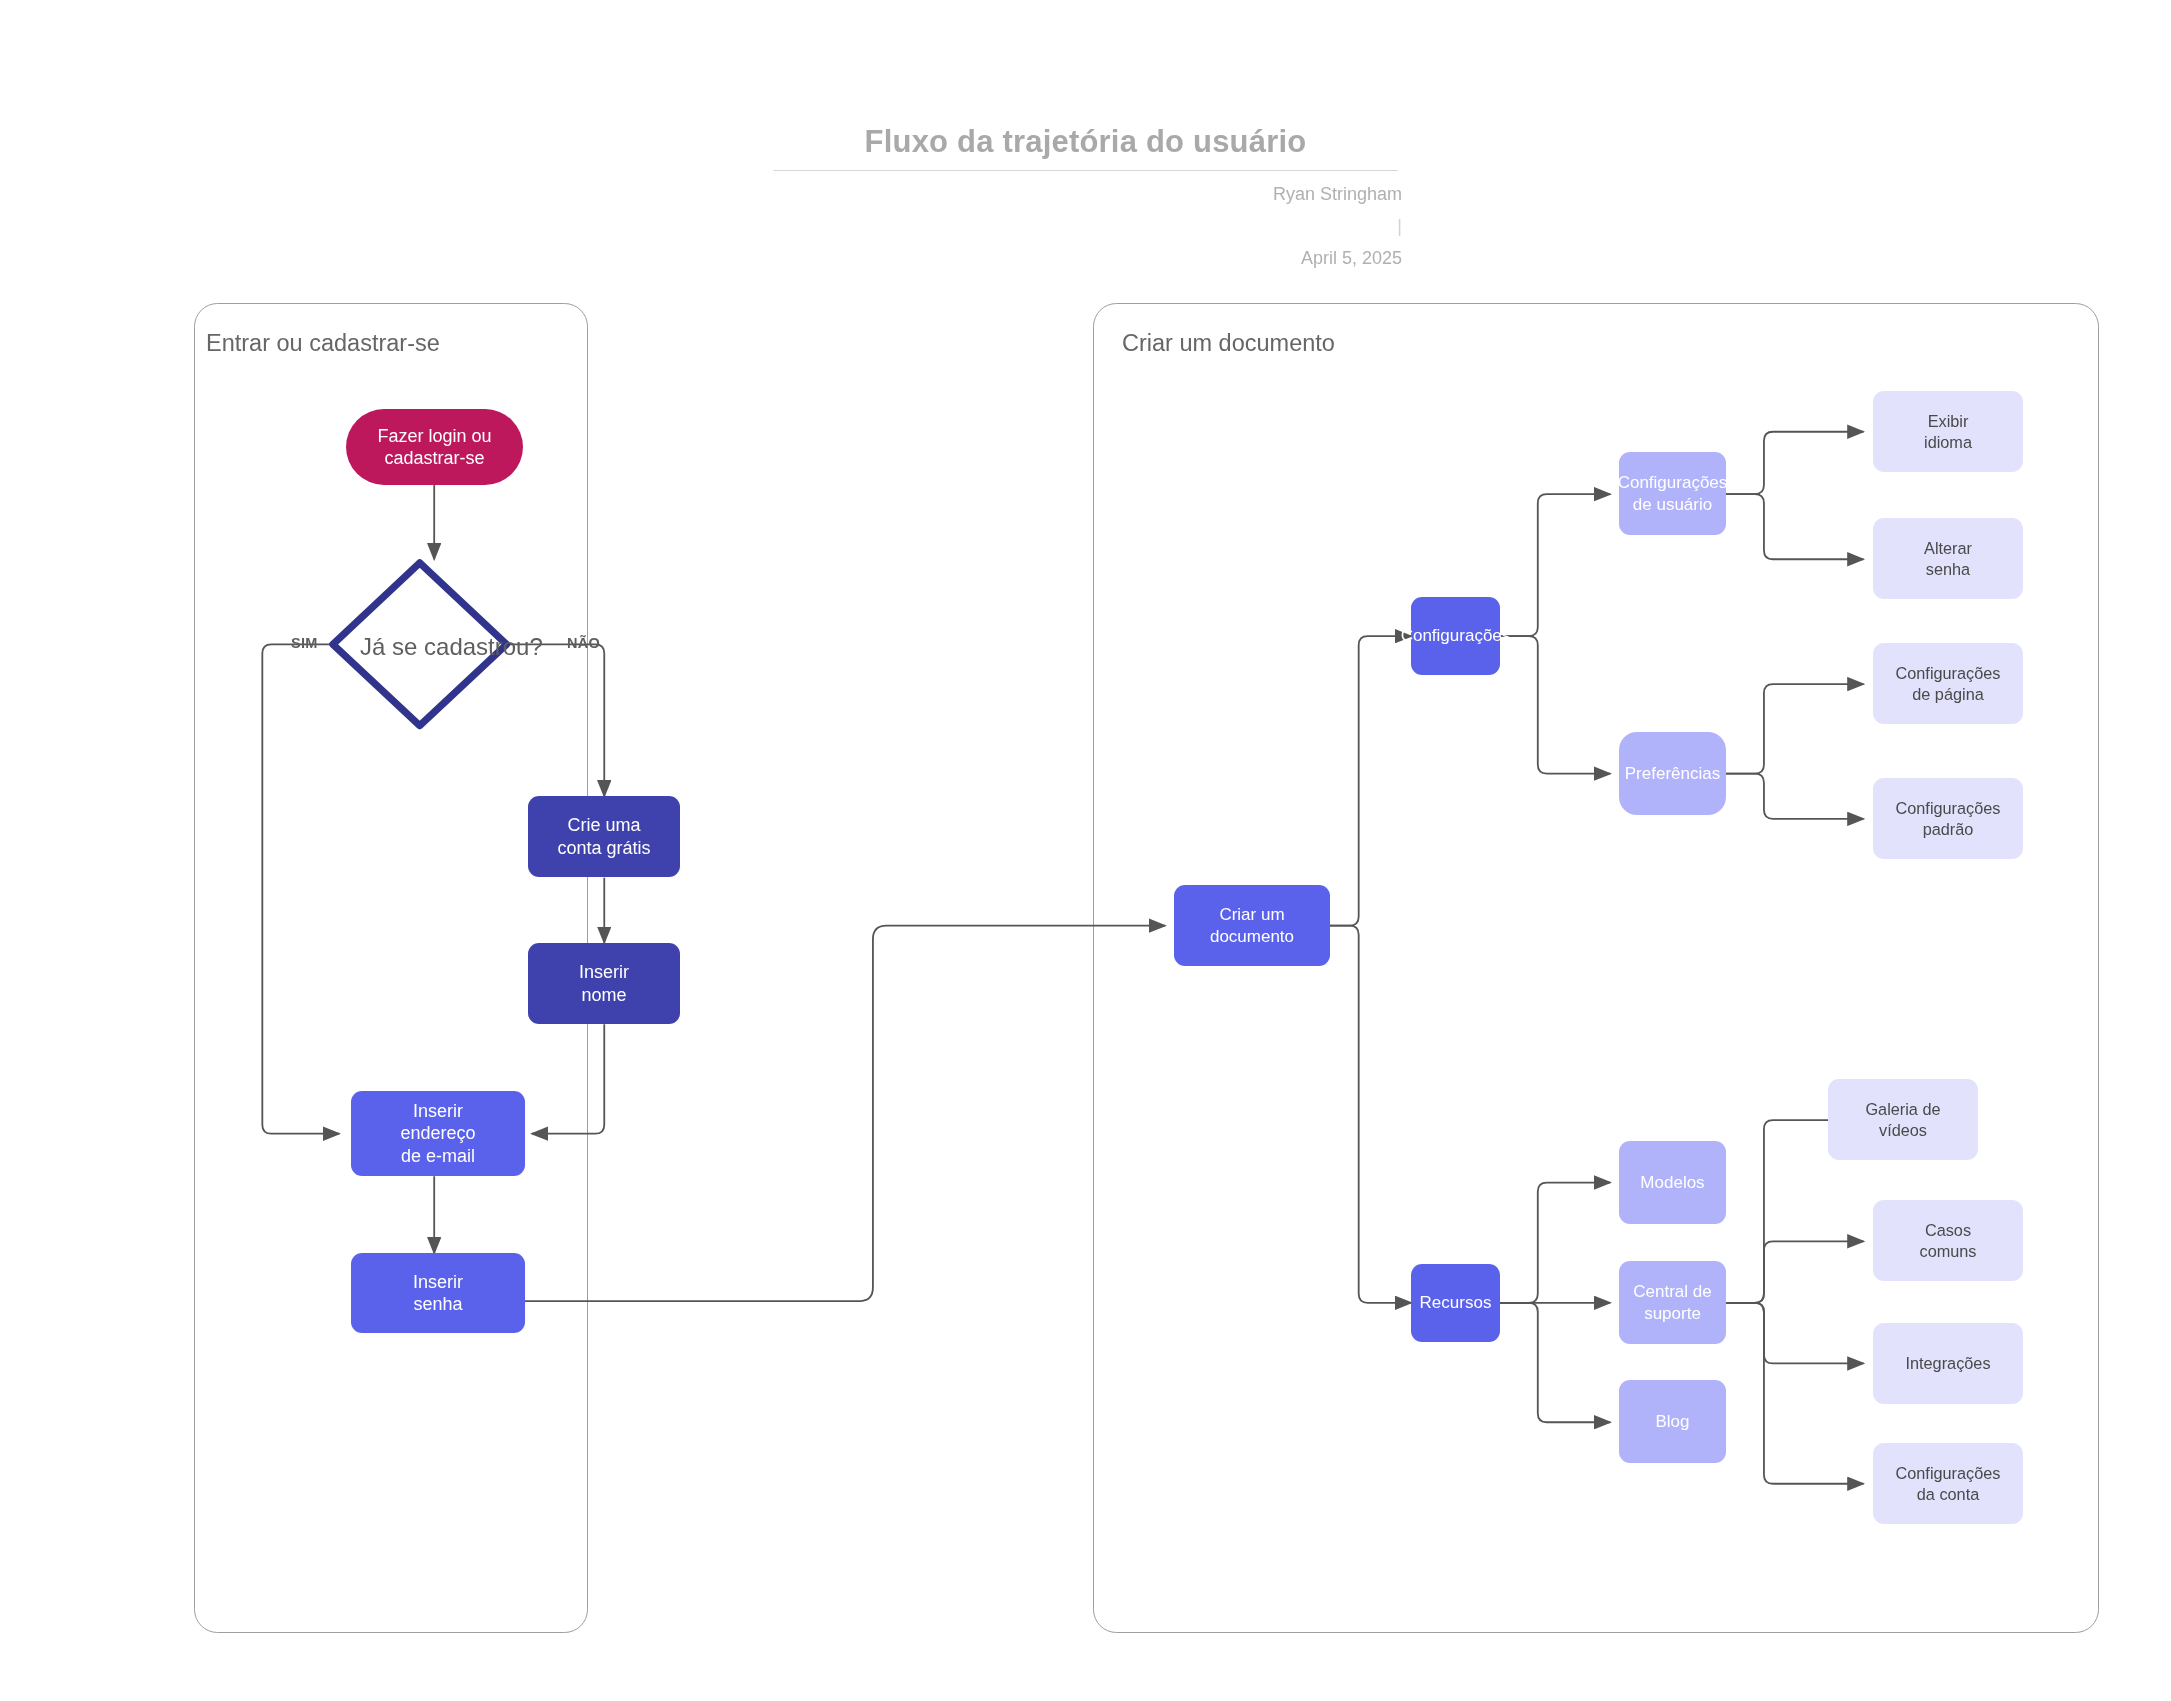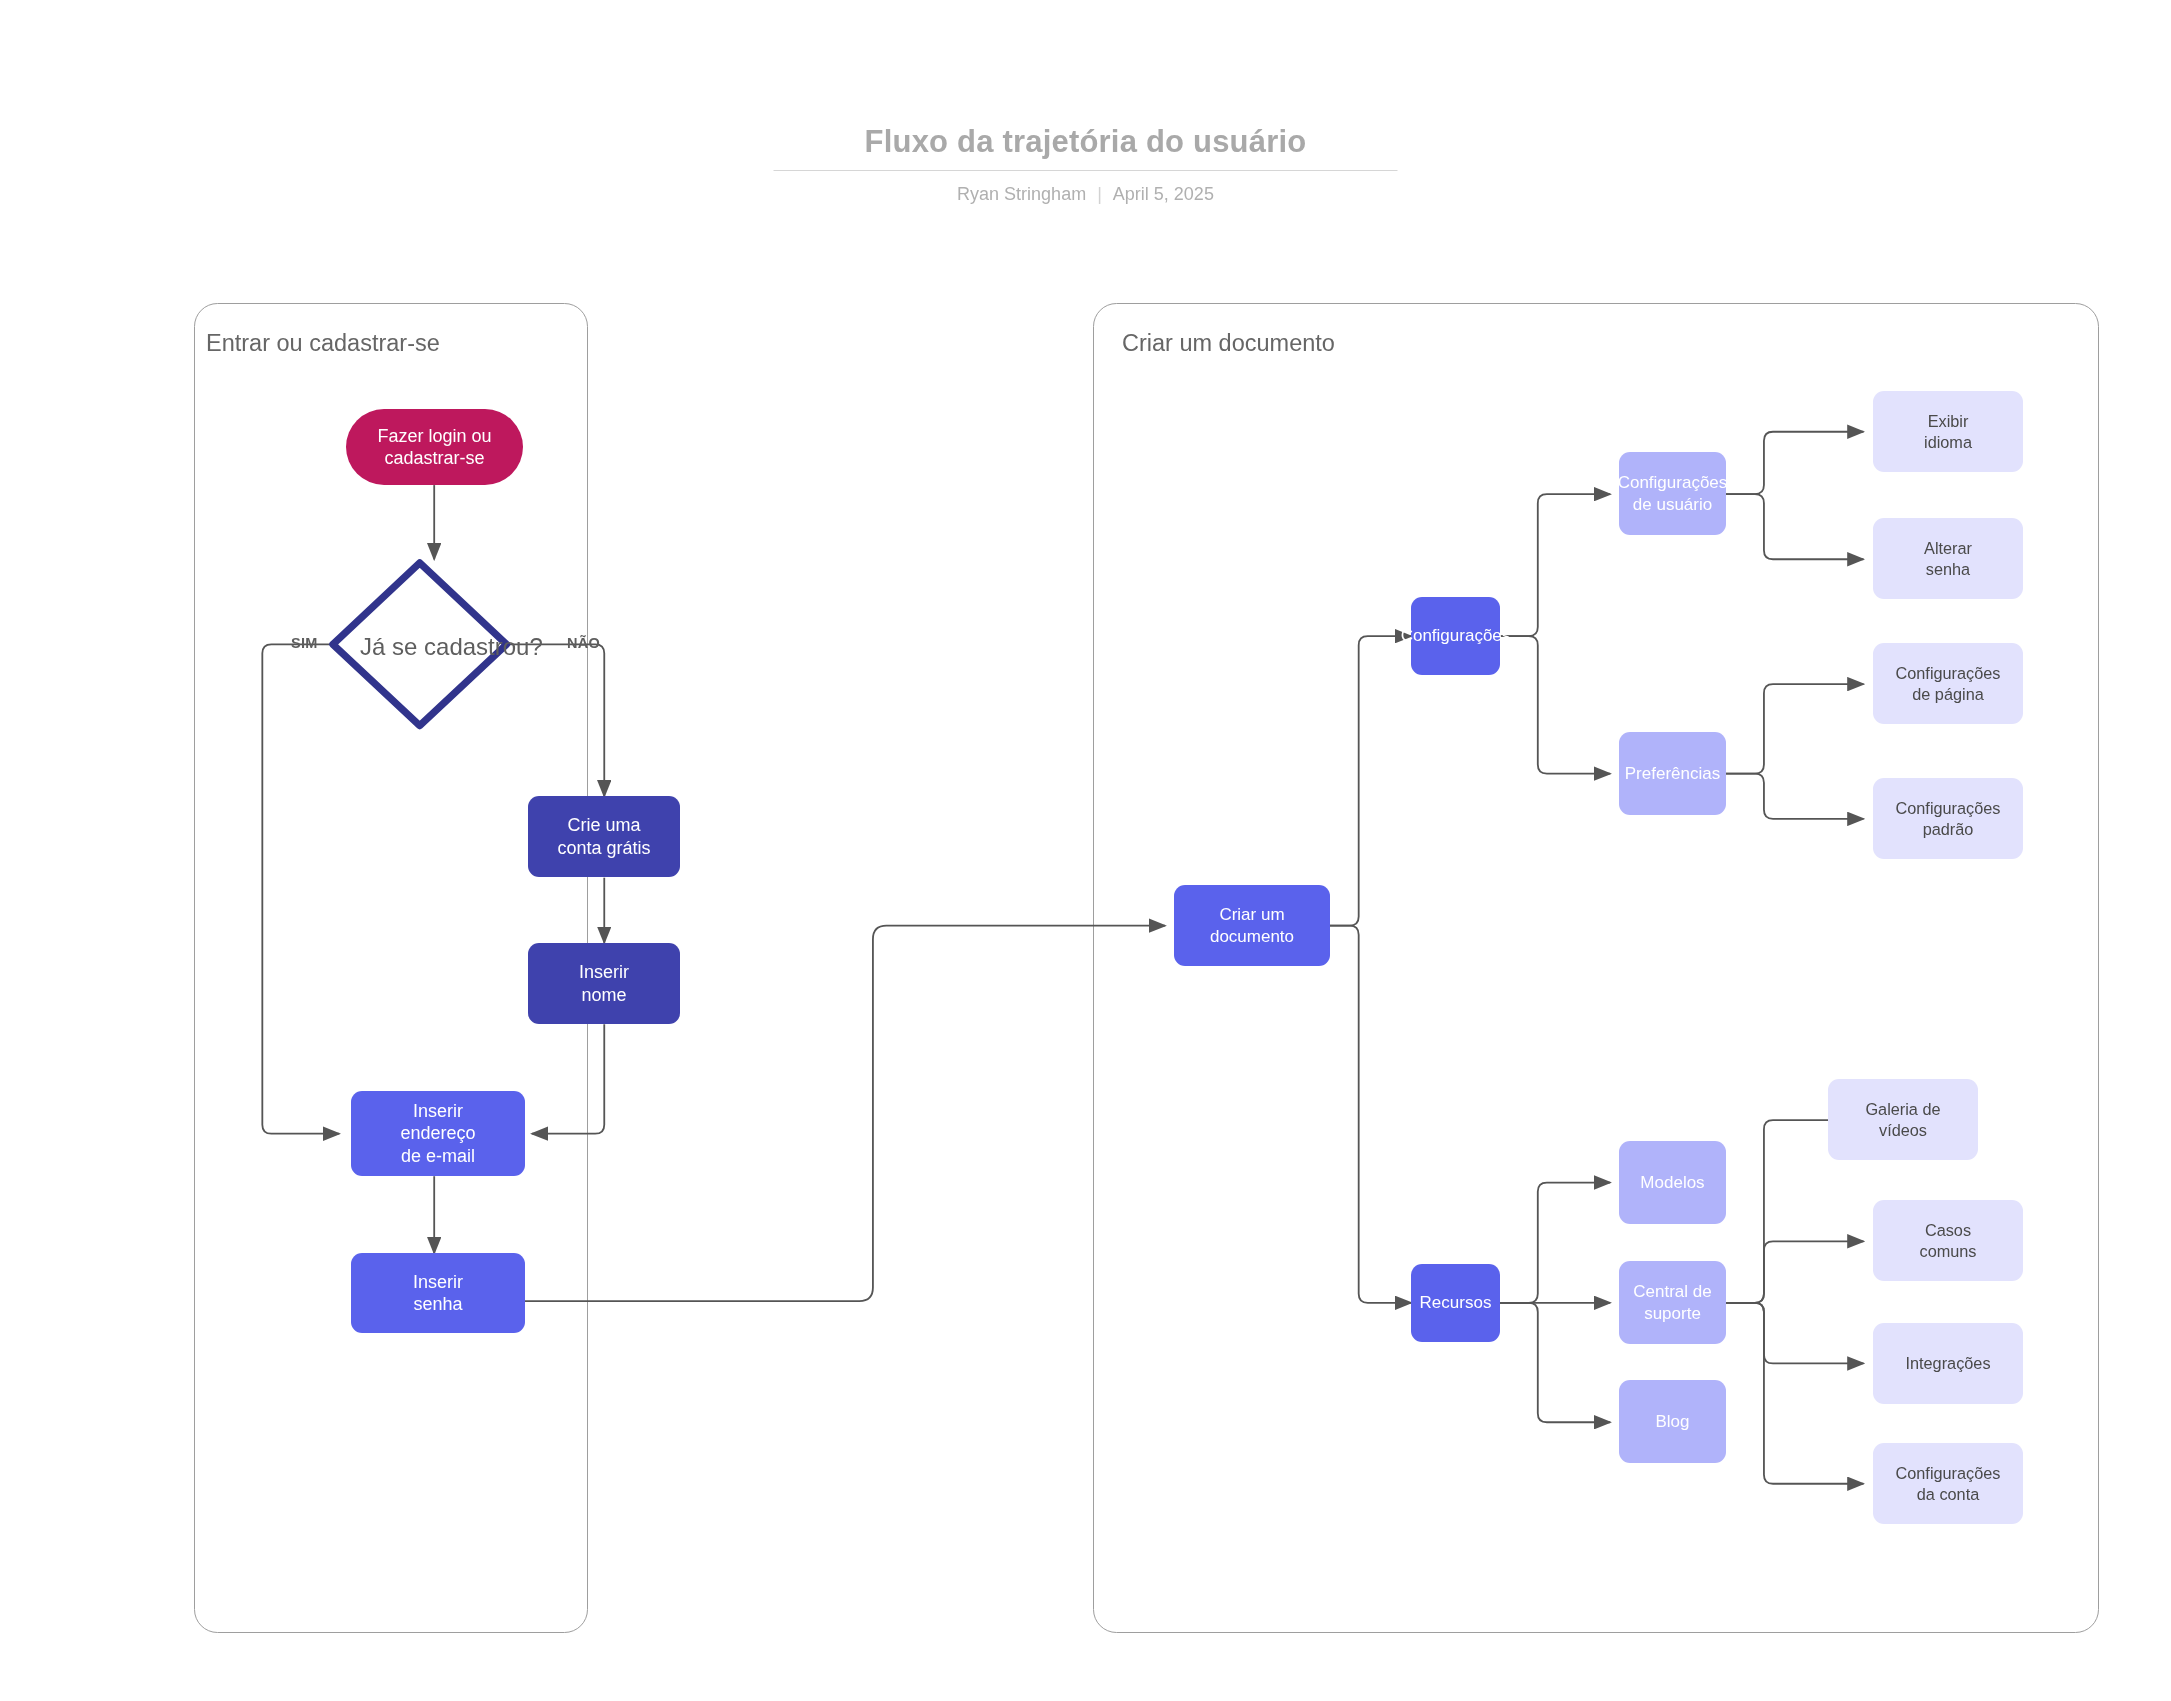--- a/index.html
+++ b/index.html
@@ -48,20 +48,21 @@
   }
   #byline {
     margin-top: 12.7px;
     font-size: 18px;
     color: #b0b0b0;
     display: flex;
     justify-content: center;
     align-items: flex-end;
     gap: 11px;
     white-space: nowrap;
+    flex-direction: column;
   }
   #byline .sep {
     color: #d2d2d2;
     font-weight: 300;
   }
 
   
   #canvas {
     position: absolute;
     left: 0;
@@ -237,21 +238,21 @@
   <div class="node royal f19" style="left:1174px; top:885px; width:156px; height:81px;">Criar um
 documento</div>
 
   <div class="node royal f19" style="left:1411px; top:597px; width:89px; height:78px;">Configurações</div>
 
   <div class="node royal f19" style="left:1411px; top:1264px; width:89px; height:78px;">Recursos</div>
 
   <div class="node peri f19" style="left:1619px; top:452px; width:107px; height:83px;">Configurações
 de usuário</div>
 
-  <div class="node peri f19" style="left:1619px; top:732px; width:107px; height:83px;">Preferências</div>
+  <div class="node peri f19" style="left:1619px; top:732px; width:107px; height:83px;border-radius:18px;">Preferências</div>
 
   <div class="node peri f19" style="left:1619px; top:1141px; width:107px; height:83px;">Modelos</div>
 
   <div class="node peri f19" style="left:1619px; top:1261px; width:107px; height:83px;">Central de
 suporte</div>
 
   <div class="node peri f19" style="left:1619px; top:1380px; width:107px; height:83px;">Blog</div>
 
   <div class="node lavender f18" style="left:1873px; top:391px; width:150px; height:81px;">Exibir
 idioma</div>

